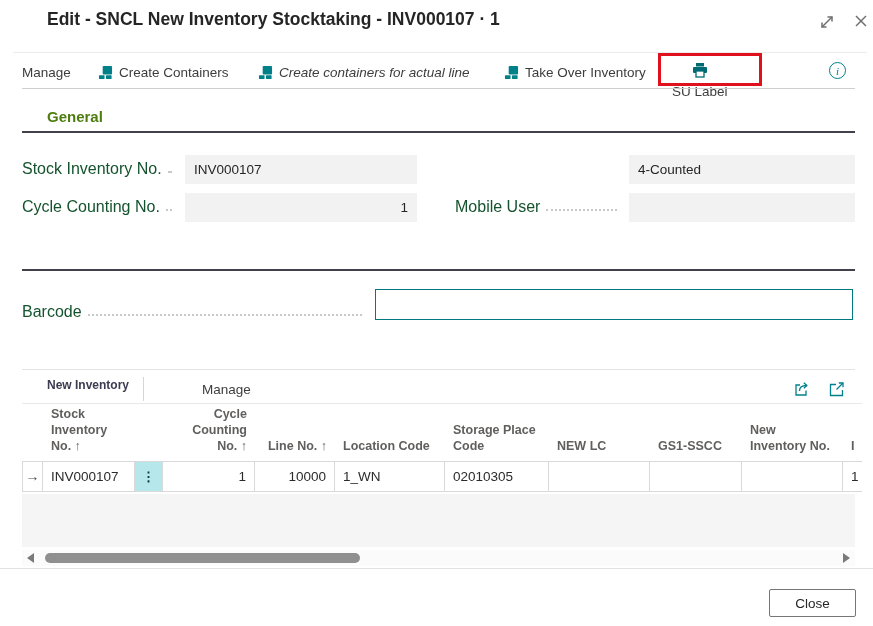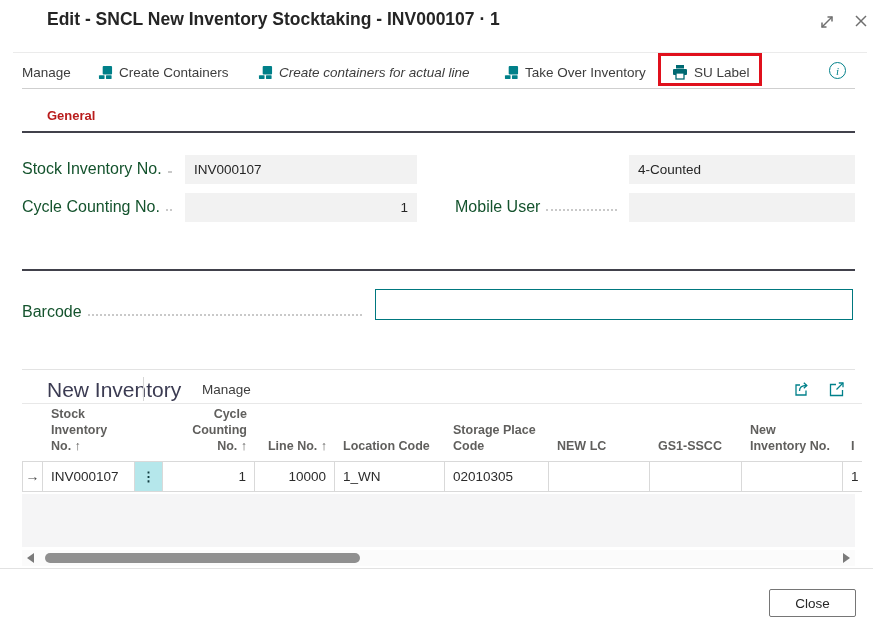--- a/index.html
+++ b/index.html
@@ -24,36 +24,36 @@
   .tb-item { position:absolute; top:62px; display:flex; align-items:center; gap:6px;
     font-size:13.5px; color:#3d3d3d; height:20px; cursor:pointer; white-space:nowrap; }
   .hl-box { position:absolute; left:658px; top:53px; width:104px; height:33px;
     border:3px solid #e0101c; pointer-events:none; }
   .info-circle { position:absolute; left:829px; top:62px; width:17px; height:17px;
     border:1.3px solid #008089; border-radius:50%; color:#008089; font-size:11px;
     display:flex; align-items:center; justify-content:center; font-family:"Liberation Serif",serif;
     font-style:italic; cursor:pointer; }
 
   
-  .sec-heading { left:22px; top:108px; font-size:13px; font-weight:600; color:#b91c1c; }
+  .sec-heading { left:22px; top:108px; font-size:15px; font-weight:600; color:#4d7c0f; }
 
   .lblrow { position:absolute; display:flex; align-items:flex-end; }
   .lbl { font-size:16px; color:#14532d; white-space:nowrap; }
   .leader { flex:1; border-bottom:2px dotted #c9c9c9; margin:0 6px 5px 6px; height:1px; }
 
   .fieldbox { position:absolute; height:29px; background:#f2f2f2; font-size:13.5px;
     color:#262626; line-height:29px; padding:0 9px; overflow:hidden; white-space:nowrap; cursor:text; }
   .fieldbox.r { text-align:right; }
 
   .barcode-input { position:absolute; left:375px; top:289px; width:478px; height:31px;
     border:1.5px solid #00787f; background:#fff; font-family:"Liberation Sans",sans-serif;
     font-size:13.5px; padding:0 8px; outline:none; }
 
   
-  .part-title { left:22px; top:378px; font-size:21px; font-weight:400; color:#3b3b52; }
+  .part-title { left:22px; top:378px; font-size:12px; font-weight:700; color:#3b3b52; }
   .vsep { position:absolute; left:143px; top:377px; width:1px; height:24px; background:#d6d6d6; }
   .part-manage { left:177px; top:382px; font-size:13.5px; color:#3d3d3d; cursor:pointer; }
   .part-icon { position:absolute; top:380px; width:18px; height:18px; cursor:pointer; }
 
   
   .grid-wrap { position:absolute; left:22px; top:403px; width:840px; height:92px; overflow:hidden; }
   .ghead { display:flex; align-items:flex-end; height:58px; border-top:1px solid #e8e8e8;font-weight:bold; }
   .ghead .hc { font-size:12.5px; color:#605f5d; padding:0 8px 7px 8px; line-height:1.28; cursor:pointer; }
   .grow { display:flex; height:31px; border-top:1px solid #d9d9d9; border-bottom:1px solid #d9d9d9; }
   .grow .gc { border-right:1px solid #d9d9d9; font-size:13.5px; color:#2b2b2b;
@@ -138,21 +138,21 @@
     <span>
       <svg width="15" height="15" viewBox="0 0 16 16" fill="#008089">
         <rect x="5" y="1" width="10" height="9" rx="1"></rect>
         <rect x="1" y="11" width="6" height="4" rx="0.5"></rect>
         <rect x="8.5" y="11" width="6" height="4" rx="0.5"></rect>
       </svg>
     </span>
     <span>Take Over Inventory</span>
   </div>
 
-  <div class="tb-item" style="left:672px;">
+  <div class="tb-item" style="left:672px;flex-direction:column;">
     <span>
       <svg width="16" height="16" viewBox="0 0 16 16">
         <rect x="4" y="1" width="8" height="3.5" fill="#006a73"></rect>
         <rect x="1" y="5" width="14" height="6" rx="1" fill="#006a73"></rect>
         <rect x="4" y="9" width="8" height="6" fill="#fff" stroke="#006a73" stroke-width="1.3"></rect>
       </svg>
     </span>
     <span>SU Label</span>
   </div>
 

